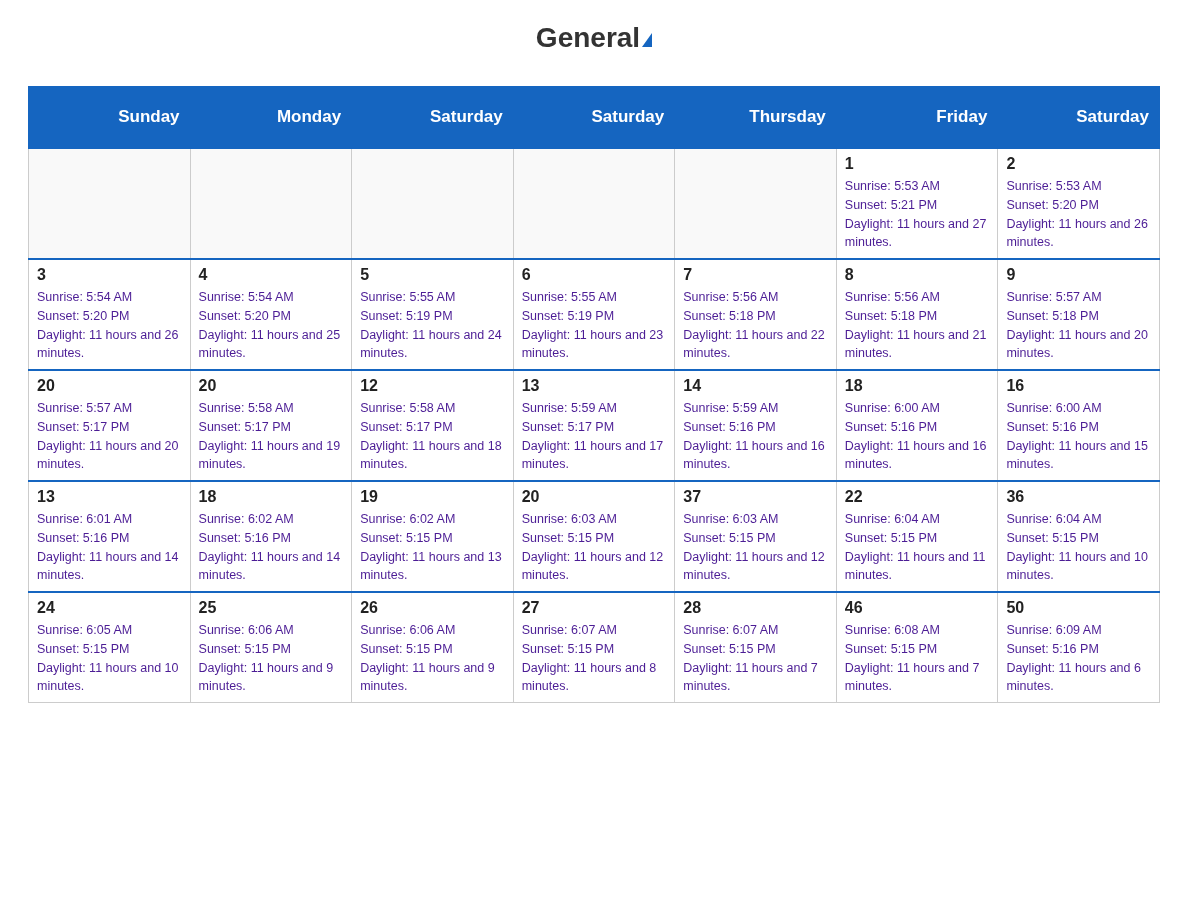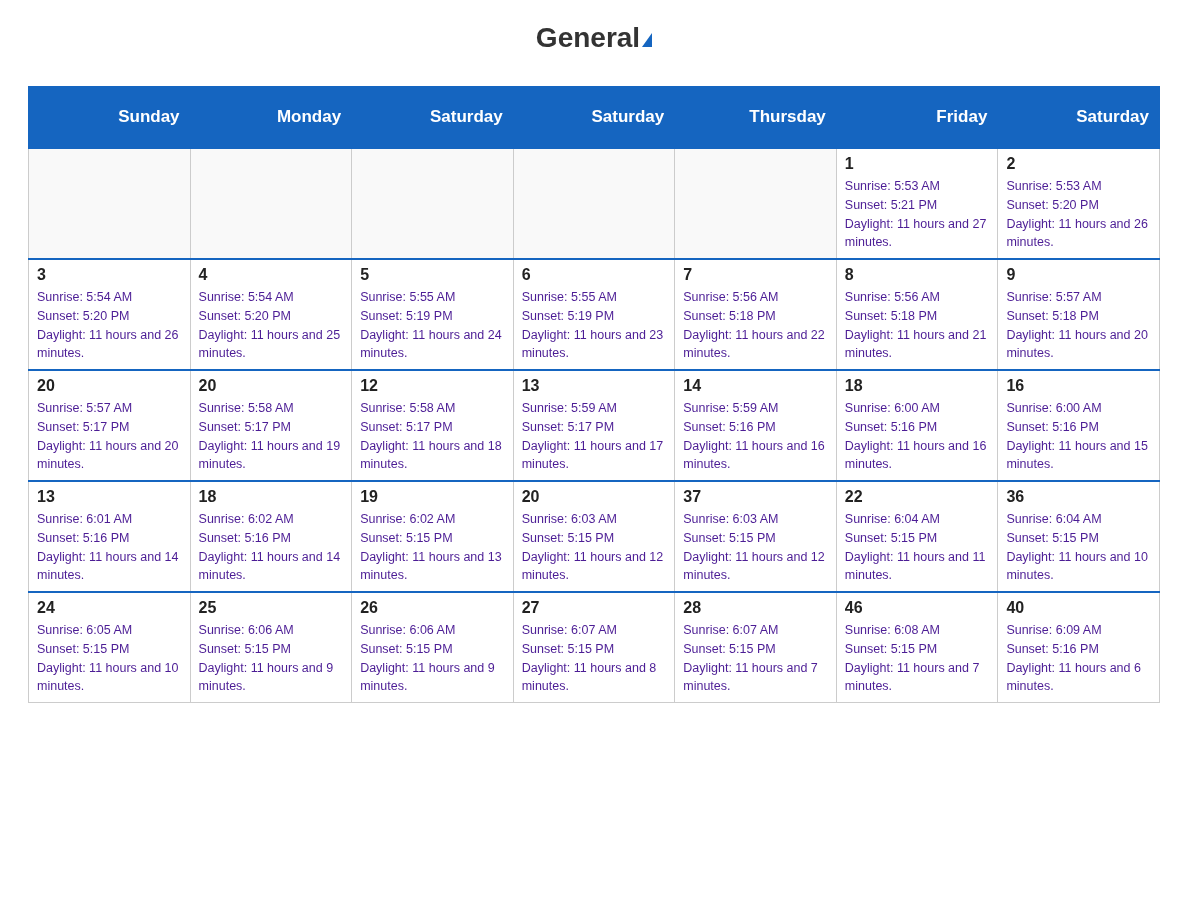--- a/index.html
+++ b/index.html
@@ -251,18 +251,18 @@
         </td>
         <td>
           <span class="day-num">28</span>
           <div class="day-info">Sunrise: 6:07 AM<br>Sunset: 5:15 PM<br>Daylight: 11 hours and 7 minutes.</div>
         </td>
         <td>
           <span class="day-num">46</span>
           <div class="day-info">Sunrise: 6:08 AM<br>Sunset: 5:15 PM<br>Daylight: 11 hours and 7 minutes.</div>
         </td>
         <td>
-          <span class="day-num">40</span>
+          <span class="day-num">50</span>
           <div class="day-info">Sunrise: 6:09 AM<br>Sunset: 5:16 PM<br>Daylight: 11 hours and 6 minutes.</div>
         </td>
       </tr>
     </tbody>
 </table>
 
 </body></html>

